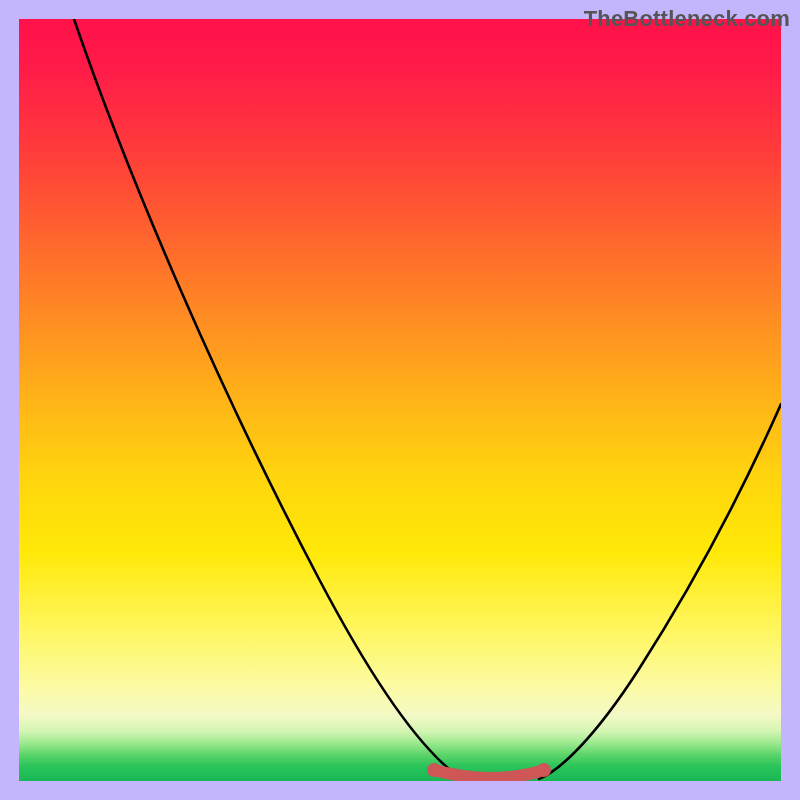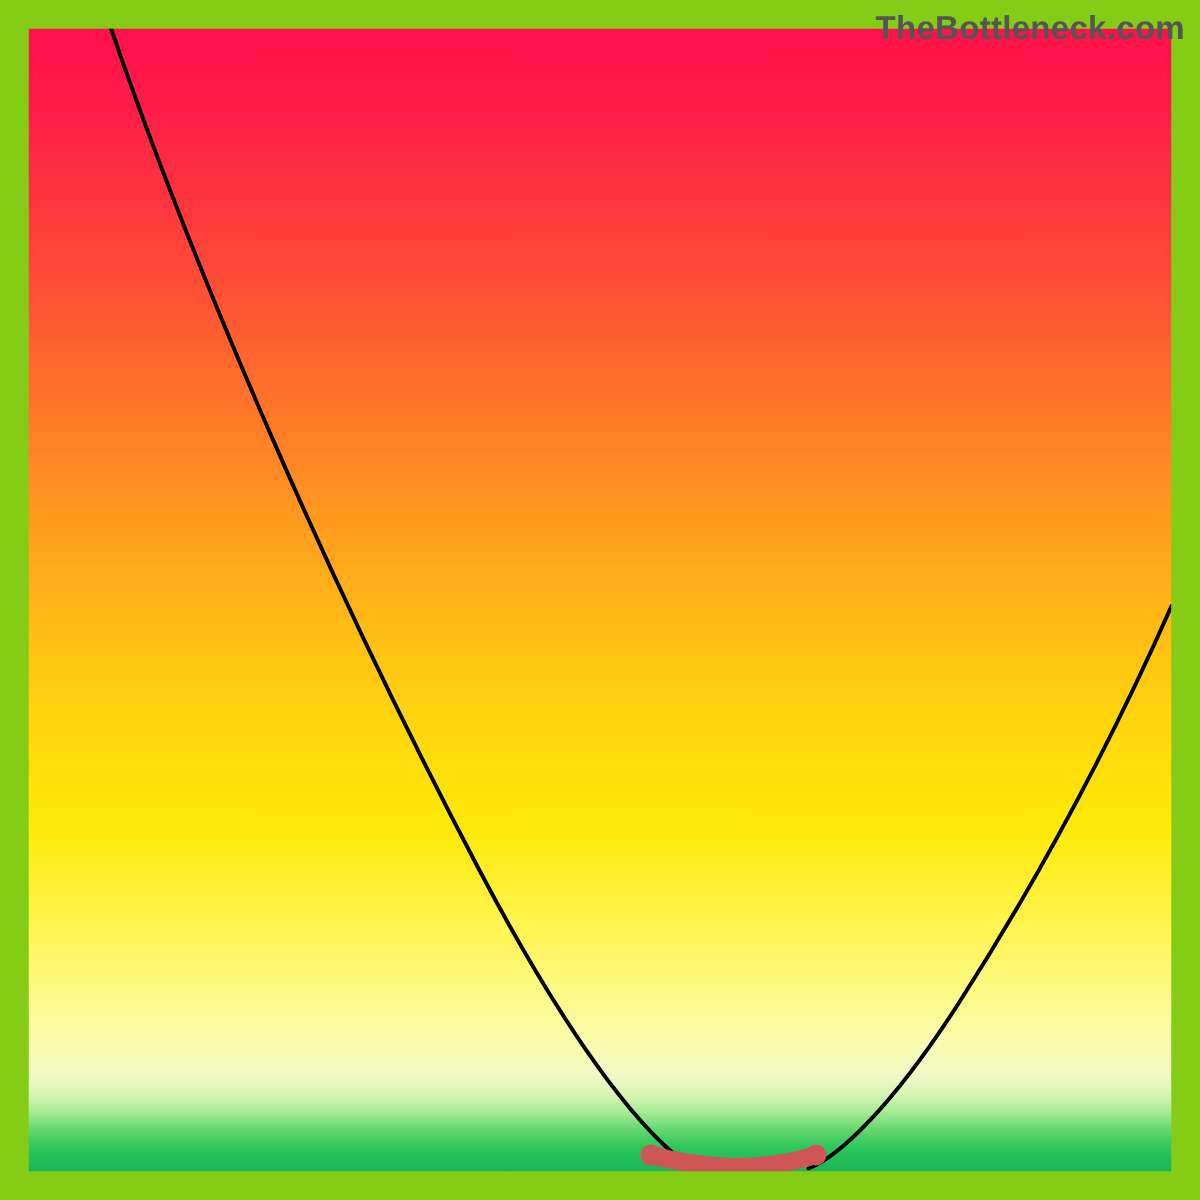--- a/index.html
+++ b/index.html
@@ -8,21 +8,21 @@
     width: 800px;
     height: 800px;
     background: #000;
     font-family: Arial, Helvetica, sans-serif;
     overflow: hidden;
   }
   .outer {
     position: relative;
     width: 800px;
     height: 800px;
-    background: #84cc16;
+    background: #c4b5fd;
   }
   .watermark {
     position: absolute;
     top: 6px;
     right: 10px;
     color: #555;
     font-size: 22px;
     font-weight: 600;
     letter-spacing: 0.2px;
     z-index: 10;

